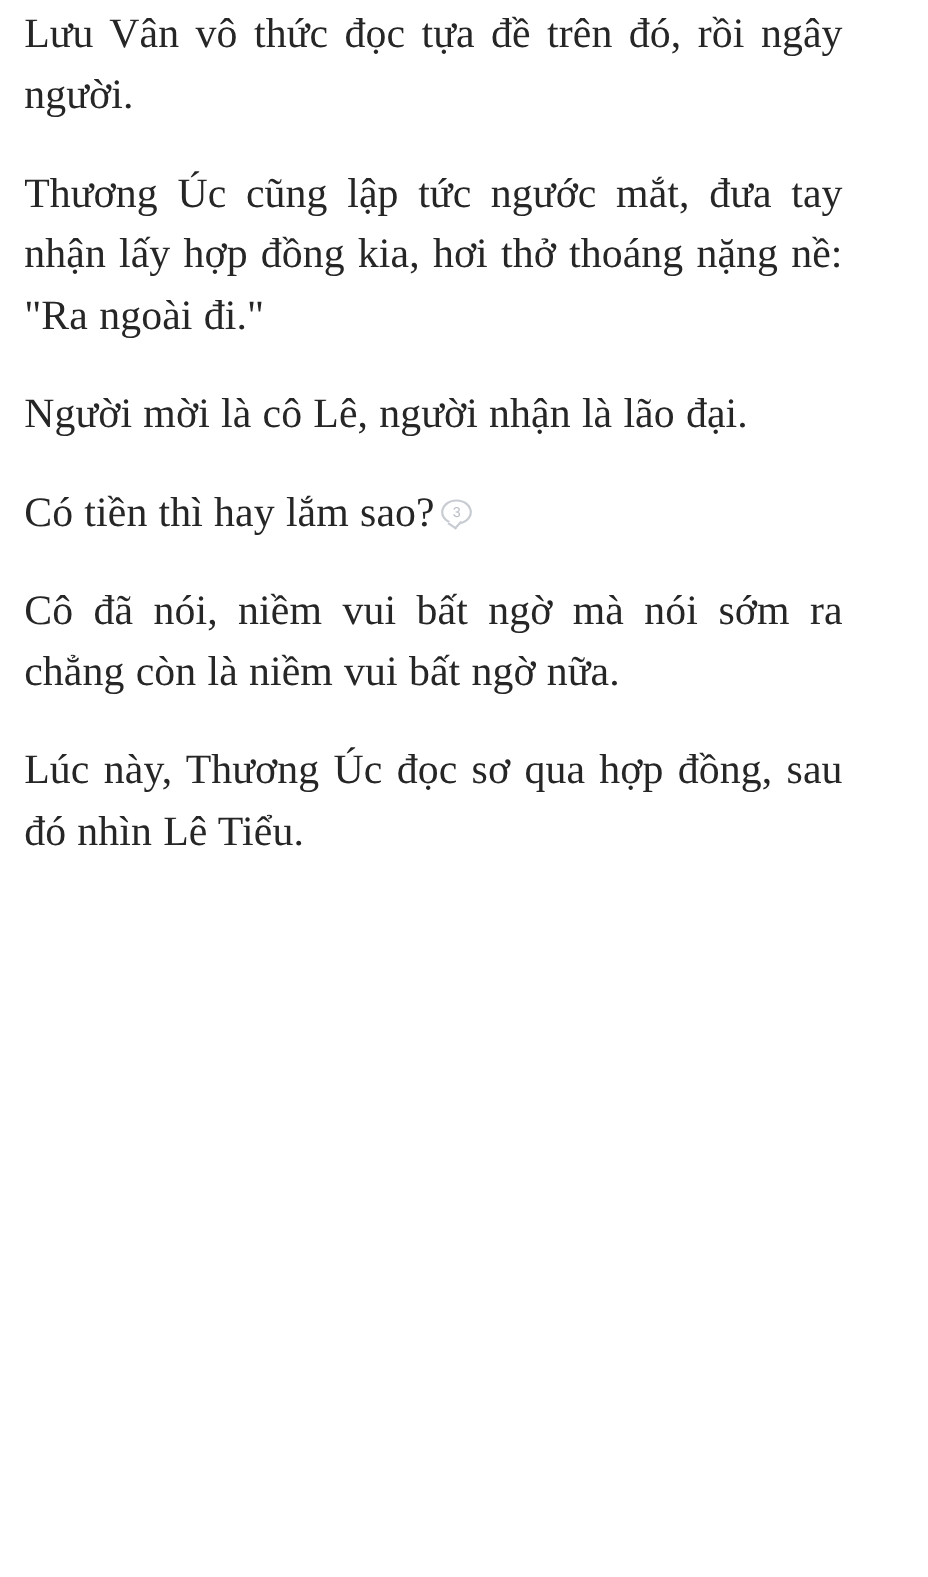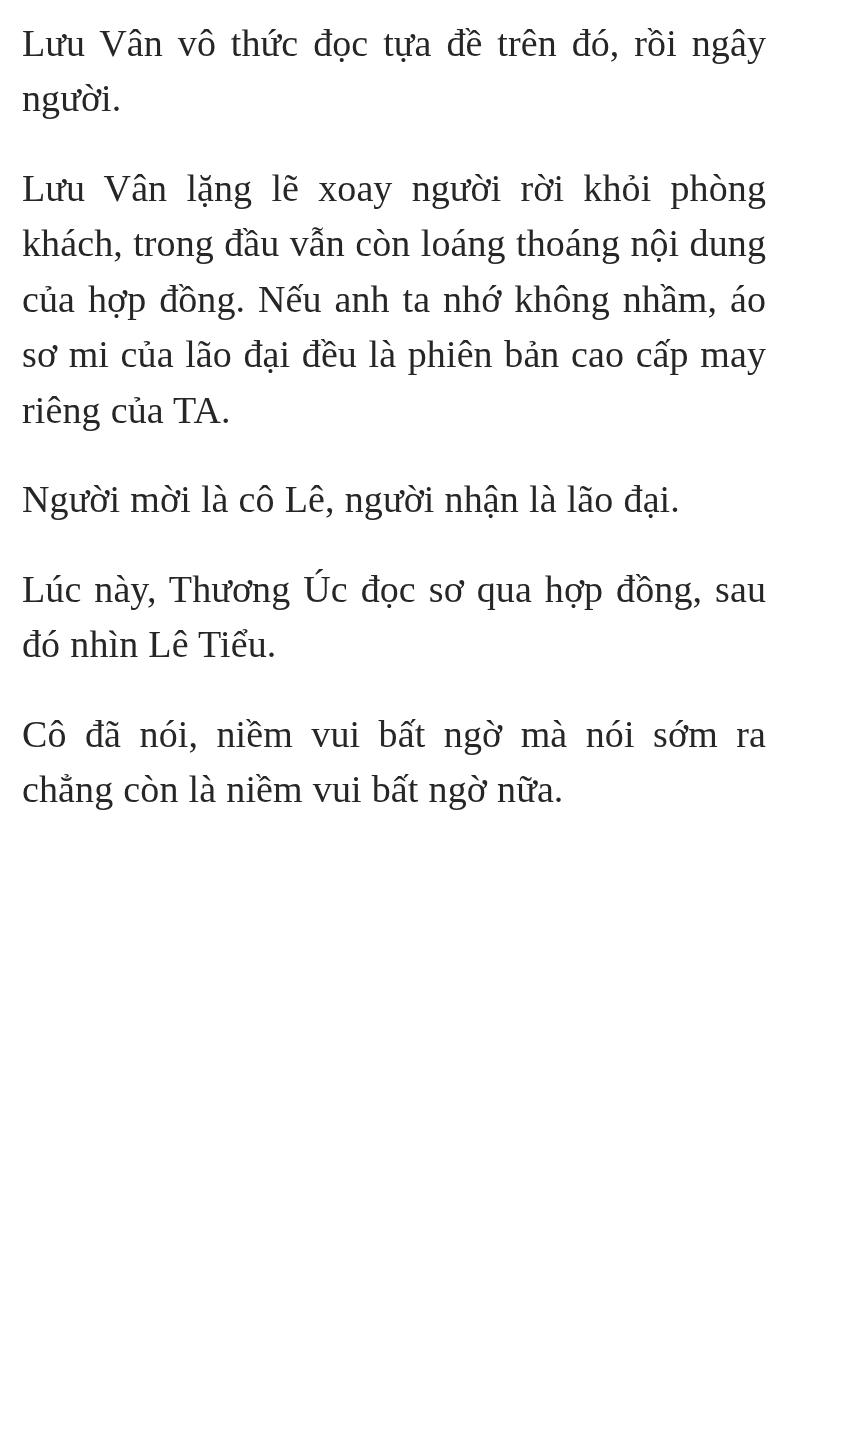--- a/index.html
+++ b/index.html
@@ -10,21 +10,21 @@
   body {
     width: 844px;
     min-height: 1434px;
     font-family: "Liberation Serif", "DejaVu Serif", serif;
     color: #262626;
   }
   #reader {
     width: 788px;
     min-height: 1434px;
     box-sizing: border-box;
-    padding: 16px 22px 10px 22px;
+    padding: 4px 22px 10px 22px;
     background: #ffffff;
   }
   .para {
     font-size: 38px;
     line-height: 1.46;
     margin: 0 0 34px 0;
     text-align: justify;
     text-justify: inter-word;
     letter-spacing: 0.1px;
     word-spacing: 0.5px;
@@ -75,33 +75,36 @@
 </style>
 </head>
 <body>
 
 <div id="reader">
 
   <p class="para">
     <span>Lưu Vân vô thức đọc tựa đề trên đó, rồi ngây người.</span>
   </p>
 
+  <p class="para">
+    <span>Thương Úc cũng lập tức ngước mắt, đưa tay nhận lấy hợp đồng kia, hơi thở thoáng nặng nề: "Ra ngoài đi."</span>
+  </p>
 
-  <p class="para">
-    <span>Lưu Vân lặng lẽ xoay người rời khỏi phòng khách, trong đầu vẫn còn loáng thoáng nội dung của hợp đồng. Nếu anh ta nhớ không nhầm, áo sơ mi của lão đại đều là phiên bản cao cấp may riêng của TA.</span>
-  </p>
 
 
   <p class="para">
     <span>Người mời là cô Lê, người nhận là lão đại.</span>
   </p>
 
 
-
   <p class="para">
-    <span>Lúc này, Thương Úc đọc sơ qua hợp đồng, sau đó nhìn Lê Tiểu.</span>
+    <span>Có tiền thì hay lắm sao?</span><span class="bubble-group"><span class="bubble solo">3</span></span>
   </p>
 
   <p class="para">
     <span>Cô đã nói, niềm vui bất ngờ mà nói sớm ra chẳng còn là niềm vui bất ngờ nữa.</span>
   </p>
 
+  <p class="para">
+    <span>Lúc này, Thương Úc đọc sơ qua hợp đồng, sau đó nhìn Lê Tiểu.</span>
+  </p>
+
 </div>
 
 </body></html>

